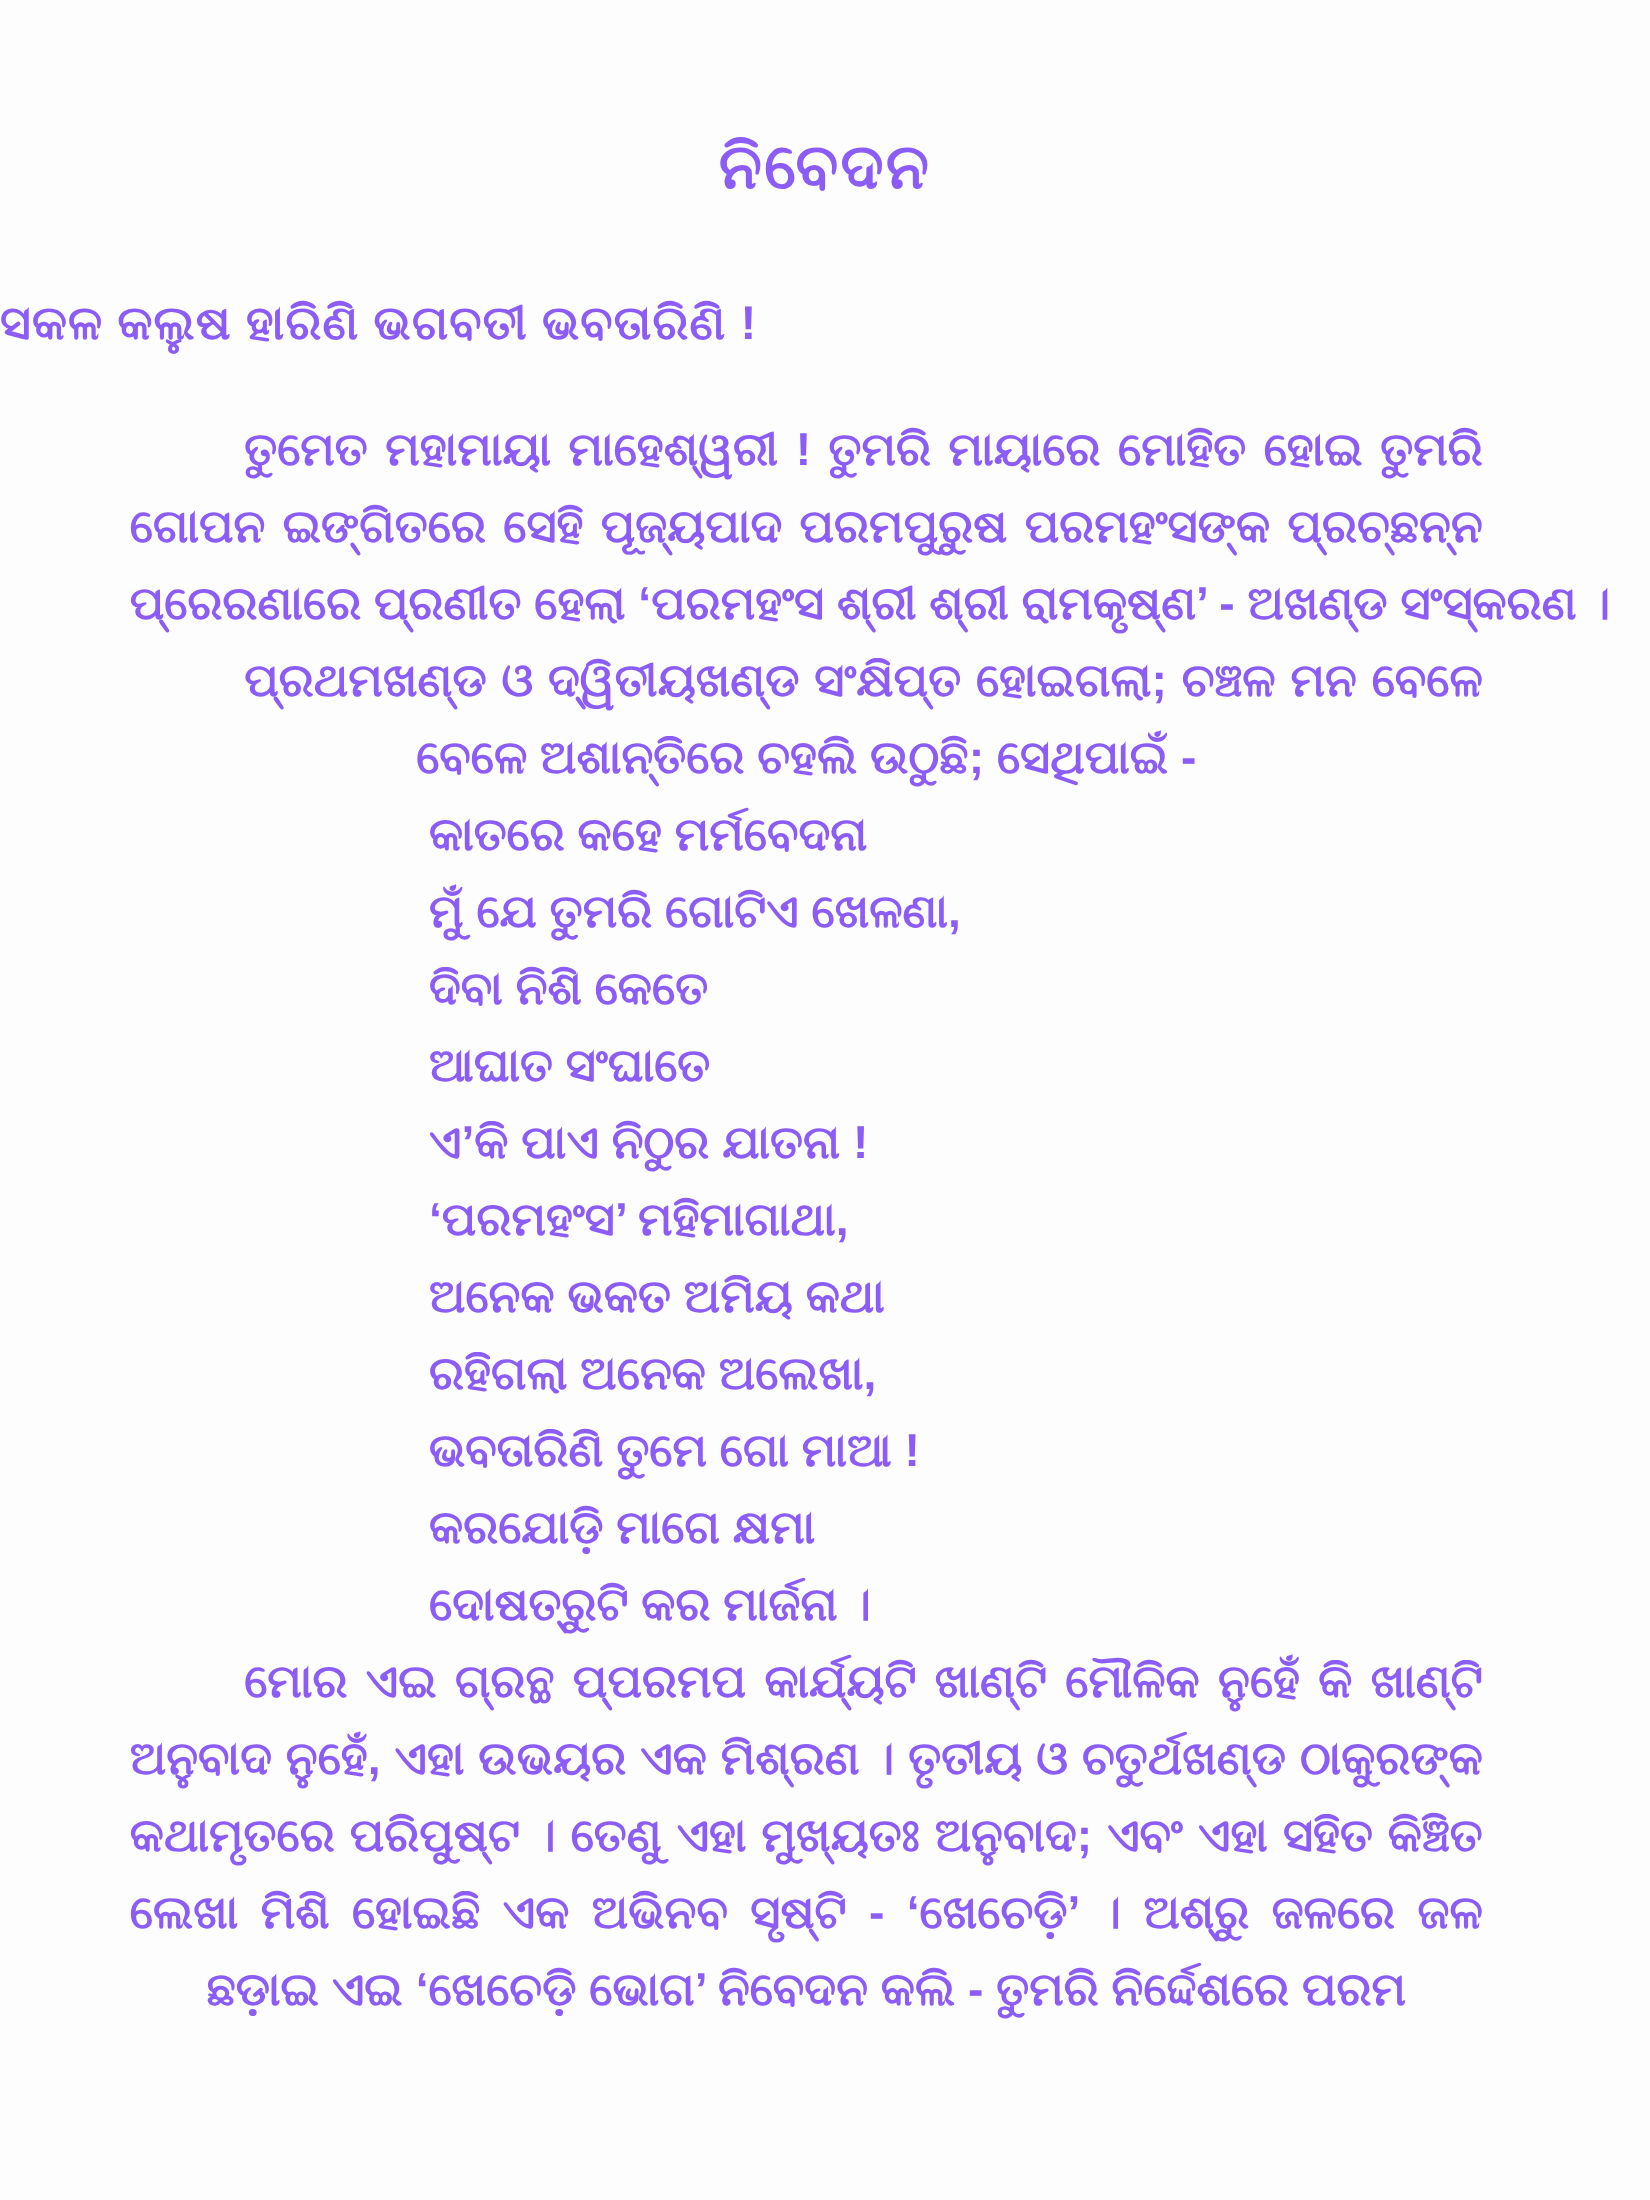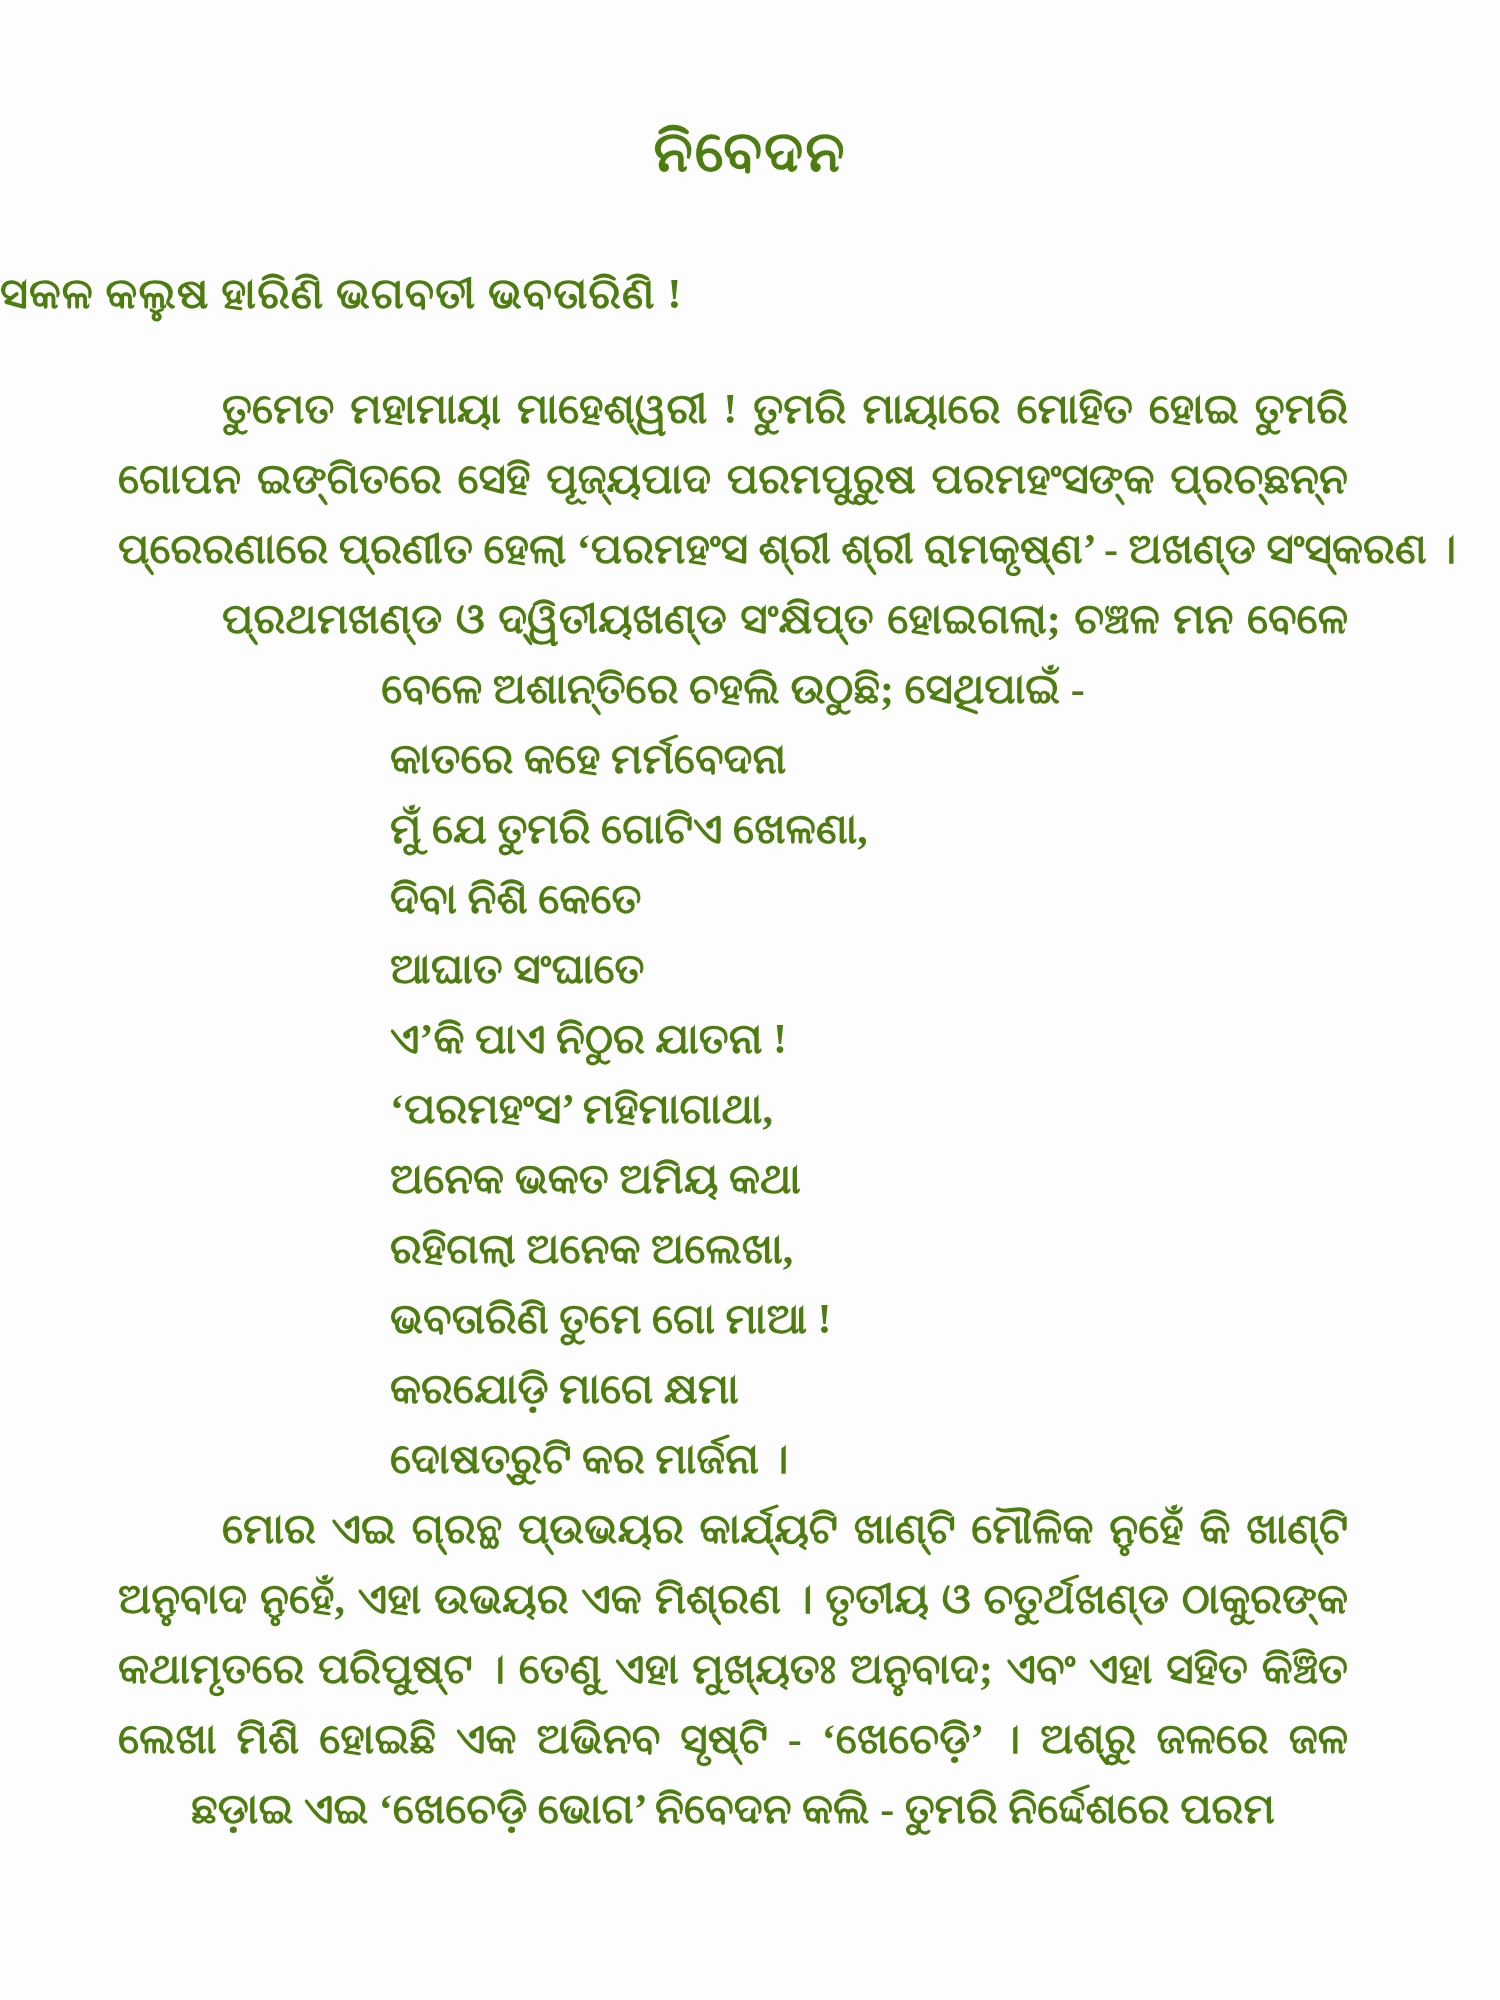--- a/index.html
+++ b/index.html
@@ -6,22 +6,22 @@
     margin: 0;
     padding: 0;
     background: #e8e8e8;
   }
   .page {
     position: relative;
     width: 1500px;
     height: 2000px;
     margin: 0 auto;
     background: #fdfdfd;
-    color: #4d7c0f;
-    font-family: Liberation Serif, serif;
+    color: #8b5cf6;
+    font-family: Liberation Sans, sans-serif;
     overflow: hidden;
     box-sizing: border-box;
   }
   .title {
     margin: 0;
     padding-top: 118px;
     text-align: center;
     font-size: 57px;
     line-height: 68px;
     font-weight: 700;
@@ -92,21 +92,21 @@
       <div class="ln">ଏ’କି ପାଏ ନିଠୁର ଯାତନା !</div>
       <div class="ln">‘ପରମହଂସ’ ମହିମାଗାଥା,</div>
       <div class="ln">ଅନେକ ଭକତ ଅମିୟ କଥା</div>
       <div class="ln">ରହିଗଲା ଅନେକ ଅଲେଖା,</div>
       <div class="ln">ଭବତାରିଣି ତୁମେ ଗୋ ମାଆ !</div>
       <div class="ln">କରଯୋଡ଼ି ମାଗେ କ୍ଷମା</div>
       <div class="ln">ଦୋଷତ୍ରୁଟି କର ମାର୍ଜନା ।</div>
     </div>
 
     <div>
-      <div class="ln j ind">ମୋର ଏଇ ଗ୍ରନ୍ଥ ପ୍ଉଭୟର କାର୍ଯ୍ୟଟି ଖାଣ୍ଟି ମୌଳିକ ନୁହେଁ କି ଖାଣ୍ଟି</div>
+      <div class="ln j ind">ମୋର ଏଇ ଗ୍ରନ୍ଥ ପ୍ପରମପ କାର୍ଯ୍ୟଟି ଖାଣ୍ଟି ମୌଳିକ ନୁହେଁ କି ଖାଣ୍ଟି</div>
       <div class="ln j">ଅନୁବାଦ ନୁହେଁ, ଏହା ଉଭୟର ଏକ ମିଶ୍ରଣ । ତୃତୀୟ ଓ ଚତୁର୍ଥଖଣ୍ଡ ଠାକୁରଙ୍କ</div>
       <div class="ln j">କଥାମୃତରେ ପରିପୁଷ୍ଟ । ତେଣୁ ଏହା ମୁଖ୍ୟତଃ ଅନୁବାଦ; ଏବଂ ଏହା ସହିତ କିଞ୍ଚିତ</div>
       <div class="ln j">ଲେଖା ମିଶି ହୋଇଛି ଏକ ଅଭିନବ ସୃଷ୍ଟି - ‘ଖେଚେଡ଼ି’ । ଅଶ୍ରୁ ଜଳରେ ଜଳ</div>
       <div class="ln">ଛଡ଼ାଇ ଏଇ ‘ଖେଚେଡ଼ି ଭୋଗ’ ନିବେଦନ କଲି - ତୁମରି ନିର୍ଦ୍ଦେଶରେ ପରମ</div>
     </div>
 
   </div>
 </div>
 
 </body></html>

